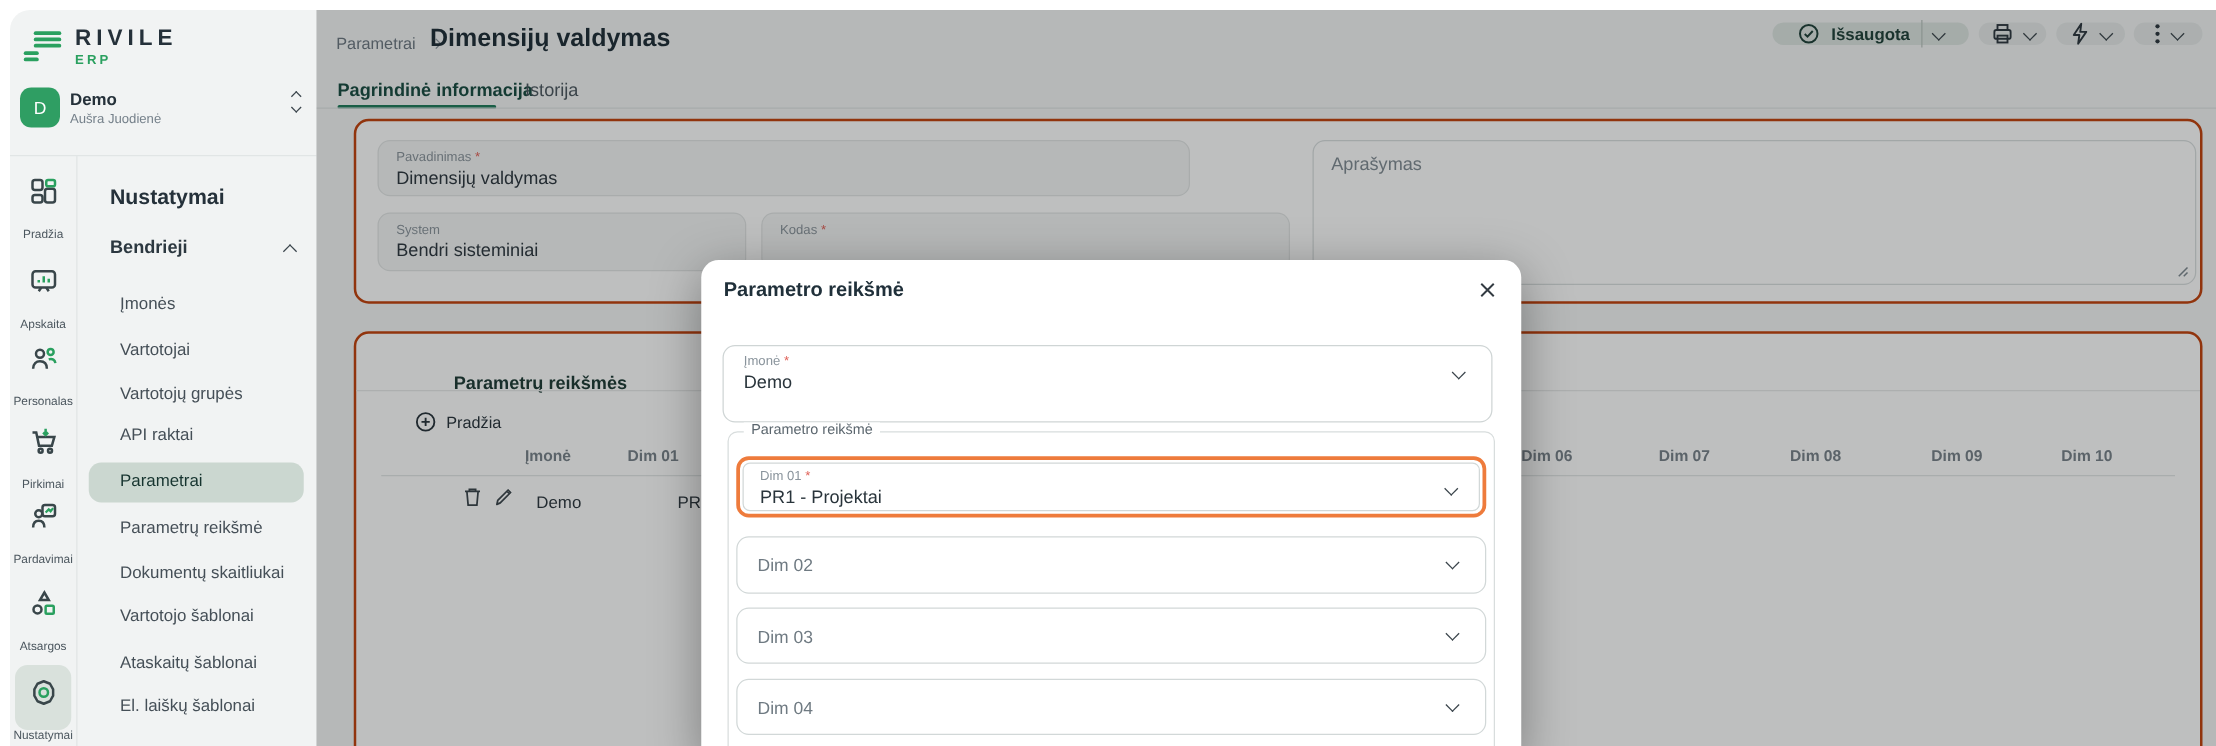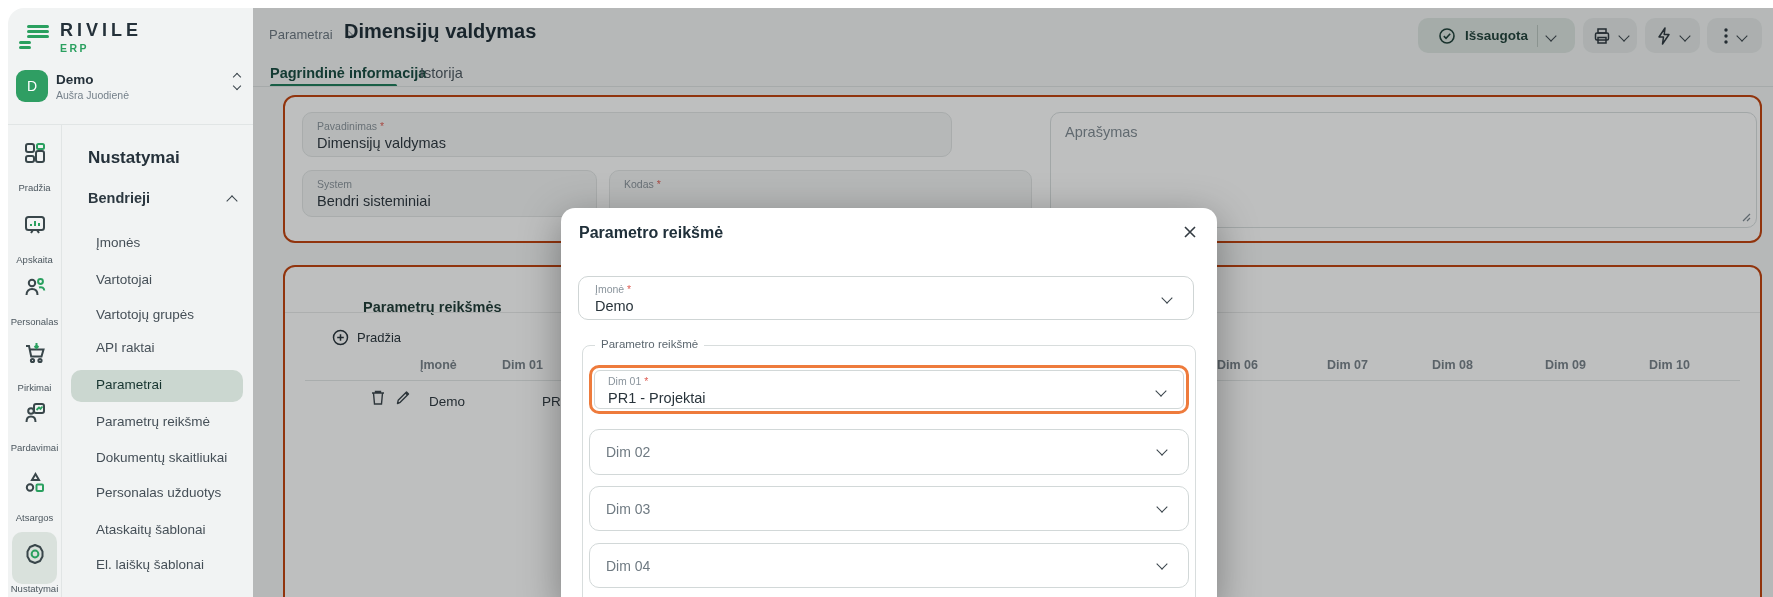--- a/index.html
+++ b/index.html
@@ -40,21 +40,21 @@
 
   .breadcrumb { position:absolute; left:16px; top:19px; font-size:13px; color:#6b7680; }
   .crumb-sep { display:inline-block; margin:0 6px 1px 10px; }
   .page-title { position:absolute; left:91px; top:12px; font-size:20px; font-weight:700; color:#1e2c36; }
   .tabstrip { position:absolute; left:0; right:0; top:78px; height:1px; background:#dfe3e3; }
   .tab { position:absolute; top:57px; font-size:14.5px; cursor:pointer; }
   .tab.active { font-weight:700; color:#174a40; }
   .tab.inactive { color:#4c575f; }
   .tab-underline { position:absolute; left:17px; top:76px; width:127px; height:3px; background:#1d7a5a; border-radius:2px; }
 
-  .topbtn { position:absolute; top:10px; height:35px; background:#e6eae9; border-radius:10px;
+  .topbtn { position:absolute; top:10px; height:18px; background:#e6eae9; border-radius:10px;
             display:flex; align-items:center; justify-content:center; gap:9px; cursor:pointer; }
   .save-btn { left:1165px; width:157px; background:#dde5e1; padding:0 10px; }
   .save-label { font-size:13.5px; font-weight:700; color:#1e3f38; }
   .btn-div { width:1px; height:22px; background:#b9c4bf; }
 
   .card { position:absolute; background:#fff; border:2px solid #c2410c; border-radius:12px; }
   .form-card { left:30px; top:87px; width:1479px; height:148px; }
   .table-card { left:30px; top:257px; width:1479px; height:360px; }
 
   .field { position:absolute; background:#f5f6f6; border:1px solid #e2e5e5; border-radius:10px; padding:7px 14px; }
@@ -76,21 +76,21 @@
   .th-hr { position:absolute; left:20px; right:20px; top:113px; height:1px; background:#e3e6e6; }
   .row-icon { position:absolute; top:122px; cursor:pointer; }
   .td { position:absolute; top:127px; font-size:13.5px; color:#2c363e; white-space:nowrap; }
 
   
   .modal { position:absolute; left:308px; top:200px; width:656px; height:397px; background:#fff;
            border-radius:14px 14px 0 0; box-shadow:0 10px 40px rgba(0,0,0,0.35); z-index:50; }
   .modal-title { position:absolute; left:18px; top:16px; font-size:16px; font-weight:700; color:#20303a; }
   .modal-close { position:absolute; right:20px; top:17px; cursor:pointer; }
   .select { position:absolute; border:1px solid #cfd5d5; border-radius:10px; background:#fff; cursor:pointer; }
-  .sel-imone { left:17px; top:68px; width:616px; height:44px; padding:6px 16px; }
+  .sel-imone { left:17px; top:68px; width:616px; height:62px; padding:6px 16px; }
   .sel-label { font-size:10.5px; color:#8a949c; }
   .sel-value { font-size:14.5px; color:#29343b; margin-top:3px; }
   .chev { display:inline-block; width:8px; height:8px; border-right:1.8px solid #3a444b; border-bottom:1.8px solid #3a444b; }
   .chev-down { transform:rotate(45deg); }
   .chev-up { transform:rotate(225deg); }
   .chev-right { transform:rotate(-45deg); width:6px; height:6px; border-color:#8a949c; }
   .sel-chev { position:absolute; right:22px; top:17px; }
   .fieldset { position:absolute; left:21px; top:137px; width:614px; height:300px;
               border:1px solid #d8dddd; border-radius:8px; }
   .legend { position:absolute; left:12px; top:-8px; background:#fff; padding:0 6px; font-size:11.5px; color:#5b666e; }
@@ -223,21 +223,21 @@
 
       <div class="menu-pill"></div>
 
       <div class="menu-item" style="top:227px;">Įmonės</div>
       <div class="menu-item" style="top:264px;">Vartotojai</div>
       <div class="menu-item" style="top:299px;">Vartotojų grupės</div>
       <div class="menu-item" style="top:332px;">API raktai</div>
       <div class="menu-item active" style="top:369px;">Parametrai</div>
       <div class="menu-item" style="top:406px;">Parametrų reikšmė</div>
       <div class="menu-item" style="top:442px;">Dokumentų skaitliukai</div>
-      <div class="menu-item" style="top:477px;">Personalas užduotys</div>
+      <div class="menu-item" style="top:477px;">Vartotojo šablonai</div>
       <div class="menu-item" style="top:514px;">Ataskaitų šablonai</div>
       <div class="menu-item" style="top:549px;">El. laiškų šablonai</div>
     </div>
   </div>
 
   <div class="content">
 
     <div class="breadcrumb">
       <span>Parametrai</span>
       <span class="chev chev-right crumb-sep"></span>

